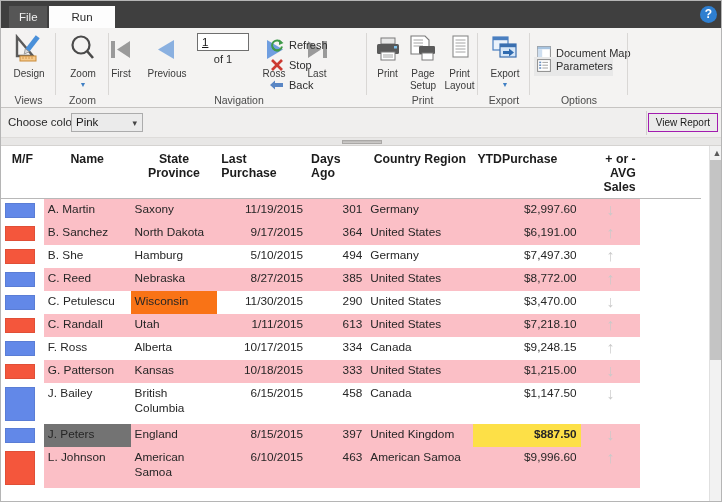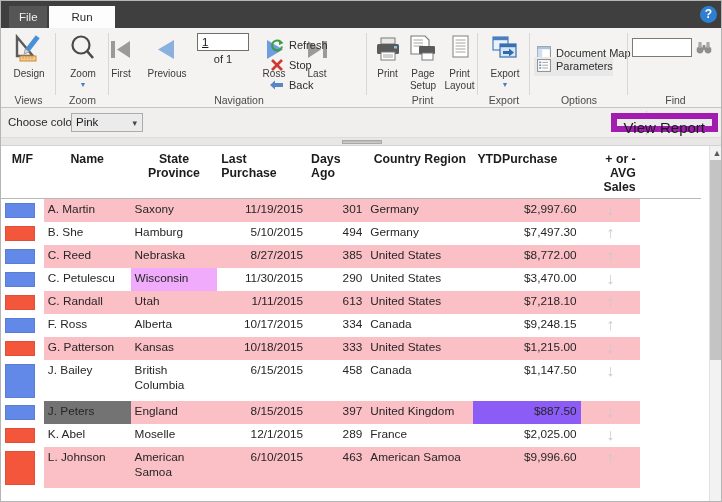--- a/index.html
+++ b/index.html
@@ -95,22 +95,22 @@
   .param-select .caret {
     position: absolute; right: 5px; top: 1px; font-size: 9px; color: #444;
   }
   .viewreport-sep {
     position: absolute; left: 645px; top: 3px; height: 24px;
     border-left: 1px solid #d2d0ce;
   }
   .viewreport {
     position: absolute; right: 5px; top: 5px;
     height: 19px; padding: 0 7px; line-height: 18px;
-    background: #ebebeb; border: 6px solid #a21caf;
-    font-size: 15px; color: #1a1a1a; cursor: pointer;
+    background: #ebebeb; border: 1px solid #a21caf;
+    font-size: 10px; color: #1a1a1a; cursor: pointer;
   }
 
   
   .splitter {
     position: absolute; left: 0; top: 137px; width: 722px; height: 8px;
     background: #e8e7e6; border-bottom: 1px solid #d5d3d1;
   }
   .splitter .grip {
     position: absolute; left: 341px; top: 2px; width: 40px; height: 4px;
     background: linear-gradient(to bottom,#b9b7b5,#cfcdcb);
@@ -404,33 +404,20 @@
               <line x1="5.4" y1="9" x2="11" y2="9"></line>
             </g>
           </svg>
         </span>
         <span>Parameters</span>
       </div>
       <div class="glabel">Options</div>
       <div class="gsep"></div>
     </div>
 
-    <div class="rgroup" style="left:627px; width:95px;">
-      <input class="findbox" type="text" style="position: absolute; left: 4px; top: 10px; width: 60px; height: 19px; border: 1px solid rgb(122, 122, 122); background: rgb(255, 255, 255); font-size: 11.5px; font-family: &quot;Liberation Sans&quot;, sans-serif; padding: 0px 3px;" value="">
-      <span style="position:absolute; left:68px; top:12px;">
-        <svg width="16" height="15" viewBox="0 0 16 15">
-          <circle cx="4" cy="10" r="3.4" fill="#8e8e8e"></circle>
-          <circle cx="12" cy="10" r="3.4" fill="#8e8e8e"></circle>
-          <rect x="2.4" y="2" width="3.2" height="6" fill="#a8a8a8"></rect>
-          <rect x="10.4" y="2" width="3.2" height="6" fill="#a8a8a8"></rect>
-          <rect x="6.6" y="5" width="2.8" height="5" fill="#8e8e8e"></rect>
-        </svg>
-      </span>
-      <div class="glabel">Find</div>
-    </div>
 
   </div>
 
   <div class="parambar">
     <div class="param-label">Choose color</div>
     <div class="param-select">
       <span>Pink</span>
       <span class="caret">▾</span>
     </div>
     <div class="viewreport-sep"></div>
@@ -475,20 +462,33 @@
             <td class="c-days" style="background: rgb(251, 191, 198);">301</td>
             <td class="c-country" style="background: rgb(251, 191, 198);">Germany</td>
             <td class="c-ytd" style="background: rgb(251, 191, 198);">$2,997.60</td>
             <td class="c-arrow" style="background: rgb(251, 191, 198);"><span class="arrowglyph">↓</span></td>
             <td class="c-pad"></td>
           </tr>
           <tr>
             <td class="c-mf">
               <span class="swatch" style="background: rgb(244, 86, 60);"></span>
             </td>
+            <td class="c-name" style="background: rgb(251, 191, 198);">B. Sanchez</td>
+            <td class="c-state" style="background: rgb(251, 191, 198);">North Dakota</td>
+            <td class="c-last" style="background: rgb(251, 191, 198);">9/17/2015</td>
+            <td class="c-days" style="background: rgb(251, 191, 198);">364</td>
+            <td class="c-country" style="background: rgb(251, 191, 198);">United States</td>
+            <td class="c-ytd" style="background: rgb(251, 191, 198);">$6,191.00</td>
+            <td class="c-arrow" style="background: rgb(251, 191, 198);"><span class="arrowglyph">↑</span></td>
+            <td class="c-pad"></td>
+          </tr>
+          <tr>
+            <td class="c-mf">
+              <span class="swatch" style="background: rgb(244, 86, 60);"></span>
+            </td>
             <td class="c-name" style="background: rgb(255, 255, 255);">B. She</td>
             <td class="c-state" style="background: rgb(255, 255, 255);">Hamburg</td>
             <td class="c-last" style="background: rgb(255, 255, 255);">5/10/2015</td>
             <td class="c-days" style="background: rgb(255, 255, 255);">494</td>
             <td class="c-country" style="background: rgb(255, 255, 255);">Germany</td>
             <td class="c-ytd" style="background: rgb(255, 255, 255);">$7,497.30</td>
             <td class="c-arrow" style="background: rgb(255, 255, 255);"><span class="arrowglyph">↑</span></td>
             <td class="c-pad"></td>
           </tr>
           <tr>
@@ -502,21 +502,21 @@
             <td class="c-country" style="background: rgb(251, 191, 198);">United States</td>
             <td class="c-ytd" style="background: rgb(251, 191, 198);">$8,772.00</td>
             <td class="c-arrow" style="background: rgb(251, 191, 198);"><span class="arrowglyph">↑</span></td>
             <td class="c-pad"></td>
           </tr>
           <tr>
             <td class="c-mf">
               <span class="swatch" style="background: rgb(98, 136, 232);"></span>
             </td>
             <td class="c-name" style="background: rgb(255, 255, 255);">C. Petulescu</td>
-            <td class="c-state" style="background: #f0abfc;">Wisconsin</td>
+            <td class="c-state" style="background: #f97316;">Wisconsin</td>
             <td class="c-last" style="background: rgb(255, 255, 255);">11/30/2015</td>
             <td class="c-days" style="background: rgb(255, 255, 255);">290</td>
             <td class="c-country" style="background: rgb(255, 255, 255);">United States</td>
             <td class="c-ytd" style="background: rgb(255, 255, 255);">$3,470.00</td>
             <td class="c-arrow" style="background: rgb(255, 255, 255);"><span class="arrowglyph">↓</span></td>
             <td class="c-pad"></td>
           </tr>
           <tr>
             <td class="c-mf">
               <span class="swatch" style="background: rgb(244, 86, 60);"></span>
@@ -571,35 +571,22 @@
           </tr>
           <tr>
             <td class="c-mf">
               <span class="swatch" style="background: rgb(98, 136, 232);"></span>
             </td>
             <td class="c-name" style="background: #737373;">J. Peters</td>
             <td class="c-state" style="background: rgb(251, 191, 198);">England</td>
             <td class="c-last" style="background: rgb(251, 191, 198);">8/15/2015</td>
             <td class="c-days" style="background: rgb(251, 191, 198);">397</td>
             <td class="c-country" style="background: rgb(251, 191, 198);">United Kingdom</td>
-            <td class="c-ytd" style="background: #8b5cf6;">$887.50</td>
+            <td class="c-ytd" style="background: #fde047; font-weight: bold;">$887.50</td>
             <td class="c-arrow" style="background: rgb(251, 191, 198);"><span class="arrowglyph">↓</span></td>
-            <td class="c-pad"></td>
-          </tr>
-          <tr>
-            <td class="c-mf">
-              <span class="swatch" style="background: rgb(244, 86, 60);"></span>
-            </td>
-            <td class="c-name" style="background: rgb(255, 255, 255);">K. Abel</td>
-            <td class="c-state" style="background: rgb(255, 255, 255);">Moselle</td>
-            <td class="c-last" style="background: rgb(255, 255, 255);">12/1/2015</td>
-            <td class="c-days" style="background: rgb(255, 255, 255);">289</td>
-            <td class="c-country" style="background: rgb(255, 255, 255);">France</td>
-            <td class="c-ytd" style="background: rgb(255, 255, 255);">$2,025.00</td>
-            <td class="c-arrow" style="background: rgb(255, 255, 255);"><span class="arrowglyph">↓</span></td>
             <td class="c-pad"></td>
           </tr>
           <tr>
             <td class="c-mf">
               <span class="swatch tall" style="background: rgb(244, 86, 60);"></span>
             </td>
             <td class="c-name" style="background: rgb(251, 191, 198);">L. Johnson</td>
             <td class="c-state" style="background: rgb(251, 191, 198);">American Samoa</td>
             <td class="c-last" style="background: rgb(251, 191, 198);">6/10/2015</td>
             <td class="c-days" style="background: rgb(251, 191, 198);">463</td>

